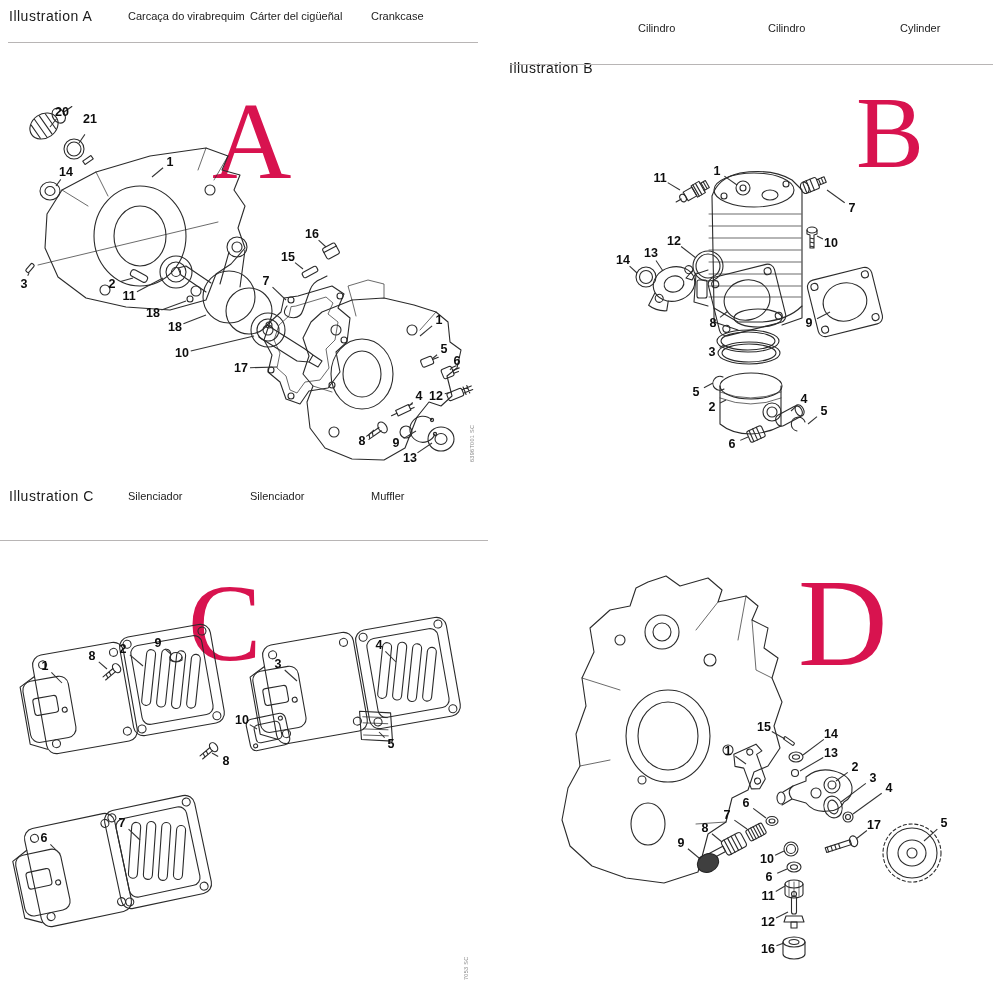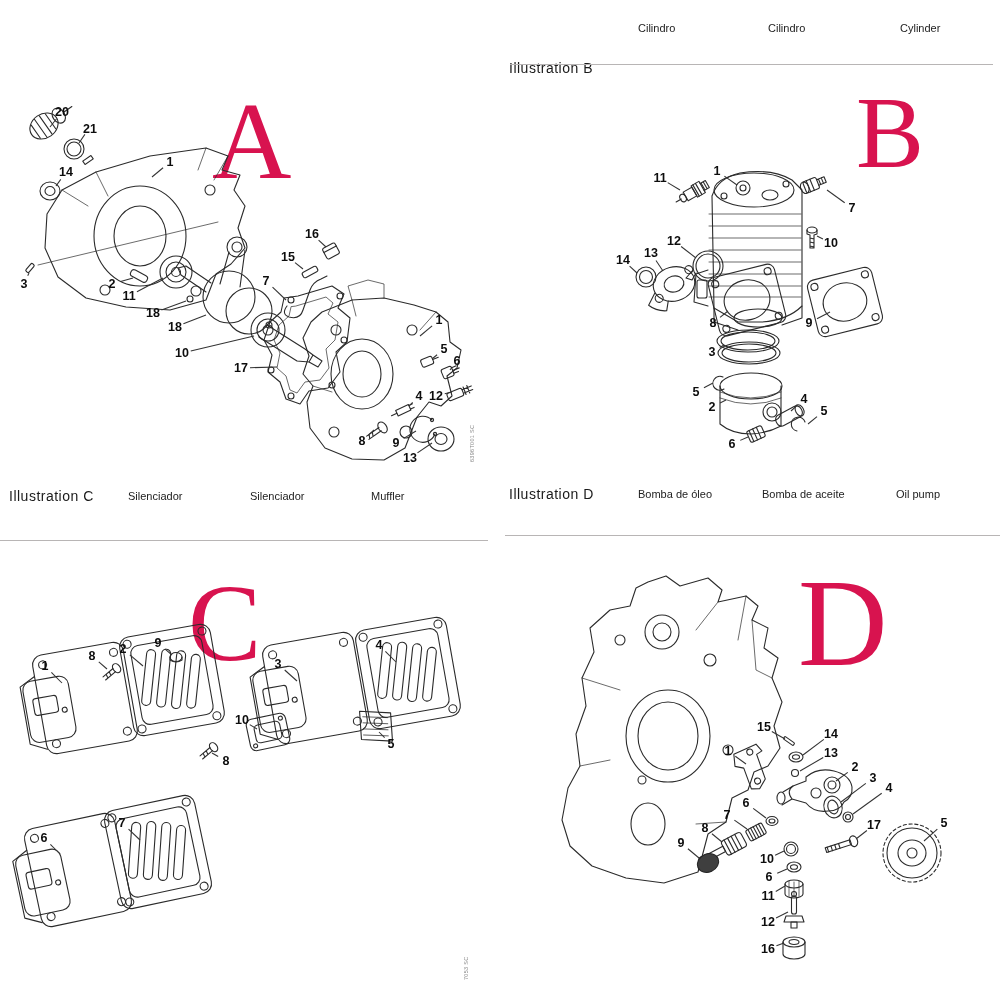--- a/index.html
+++ b/index.html
@@ -35,20 +35,27 @@
   .ln{fill:none;stroke:#2b2b2b;stroke-width:1.1;stroke-linejoin:round;stroke-linecap:round;}
   .thin{stroke-width:0.7;}
   .co{position:absolute;transform:translate(-50%,-50%);font-weight:bold;font-size:12.5px;color:#0d0d0d;white-space:nowrap;}
   .callout-lines line{stroke:#333;stroke-width:1.05;}
   .sidetext{font-size:5.5px;fill:#8a8a8a;letter-spacing:.3px;font-family:"Liberation Sans",sans-serif;}
 </style>
 </head>
 <body>
 
 <section class="panel panel-a">
+  <header class="phead">
+    <span class="ptitle">Illustration  A</span>
+    <span class="plbl l1">Carcaça do virabrequim</span>
+    <span class="plbl l2">Cárter del cigüeñal</span>
+    <span class="plbl l3">Crankcase</span>
+    <div class="rule"></div>
+  </header>
   <div class="biglet">A</div>
   <div class="diagram">
     <svg viewBox="0 0 500 480" width="500" height="480">
 
       <g>
         <path class="ln" d="M96 172 L150 156 L206 148 L228 156 L222 170 L240 175 L234 190 L245 206 L238 228 L245 248 L231 264 L216 274 L206 300 L170 310 L126 307 L86 298 L58 277 L45 248 L47 214 L62 190 Z"></path>
         <ellipse class="ln" cx="140" cy="236" rx="46" ry="50"></ellipse>
         <ellipse class="ln" cx="140" cy="236" rx="26" ry="30"></ellipse>
         <path class="ln thin" d="M96 172 L108 196 M228 156 L214 180 M62 190 L88 206 M206 148 L198 170"></path>
         <circle class="ln" cx="105" cy="290" r="5"></circle>
@@ -186,21 +193,21 @@
           <line x1="432.1157992169465" y1="325.79722171204503" x2="420" y2="336"></line>
           <line x1="437.08600848362363" y1="354.76165959698034" x2="432" y2="359"></line>
           <line x1="451.47453447836574" y1="368.10416995638695" x2="450" y2="370"></line>
           <line x1="444.731282501308" y1="393.817179374673" x2="452" y2="392"></line>
           <line x1="412.6360389693211" y1="402.3639610306789" x2="409" y2="406"></line>
           <line x1="403.7174363314129" y1="438.36953820115224" x2="416" y2="431"></line>
           <line x1="417.43604608526795" y1="452.9299685782264" x2="432" y2="443"></line>
         </g>
     </svg>
   <div class="co" style="left: 62px; top: 112px;">20</div>
-      <div class="co" style="left: 90px; top: 129px;">21</div>
+      <div class="co" style="left: 90px; top: 119px;">21</div>
       <div class="co" style="left: 66px; top: 172px;">14</div>
       <div class="co" style="left: 170px; top: 162px;">1</div>
       <div class="co" style="left: 24px; top: 284px;">3</div>
       <div class="co" style="left: 112px; top: 284px;">2</div>
       <div class="co" style="left: 129px; top: 296px;">11</div>
       <div class="co" style="left: 153px; top: 313px;">18</div>
       <div class="co" style="left: 175px; top: 327px; text-align: right;">18</div>
       <div class="co" style="left: 182px; top: 353px;">10</div>
       <div class="co" style="left: 241px; top: 368px;">17</div>
       <div class="co" style="left: 266px; top: 281px;">7</div>
@@ -450,27 +457,20 @@
       <div class="co" style="left: 278px; top: 184px;">3</div>
       <div class="co" style="left: 379px; top: 165px;">4</div>
       <div class="co" style="left: 242px; top: 240px;">10</div>
       <div class="co" style="left: 391px; top: 264px;">5</div>
       <div class="co" style="left: 44px; top: 358px;">6</div>
       <div class="co" style="left: 122px; top: 343px;">7</div>
     </div>
 </section>
 
 <section class="panel panel-d">
-  <header class="phead">
-    <span class="ptitle">Illustration  D</span>
-    <span class="plbl l1">Bomba de óleo</span>
-    <span class="plbl l2">Bomba de aceite</span>
-    <span class="plbl l3">Oil pump</span>
-    <div class="rule"></div>
-  </header>
   <div class="biglet">D</div>
   <div class="diagram">
     <svg viewBox="0 0 500 520" width="500" height="520">
 
       <g>
         <path class="ln" d="M148 102 L166 96 L180 106 L208 98 L222 110 L218 122 L246 116 L258 126 L252 140 L268 148 L264 168 L278 178 L272 198 L282 222 L274 246 L280 268 L268 286 L254 292 L248 310 L232 318 L226 342 L208 354 L198 392 L164 403 L126 398 L92 386 L70 366 L62 340 L68 308 L80 286 L76 254 L86 226 L82 198 L94 172 L90 148 L110 130 L130 126 L136 108 Z"></path>
         <ellipse class="ln" cx="168" cy="256" rx="42" ry="46"></ellipse>
           <ellipse class="ln" cx="168" cy="256" rx="30" ry="34"></ellipse>
         <circle class="ln" cx="162" cy="152" r="17"></circle>
           <circle class="ln" cx="162" cy="152" r="9"></circle>

